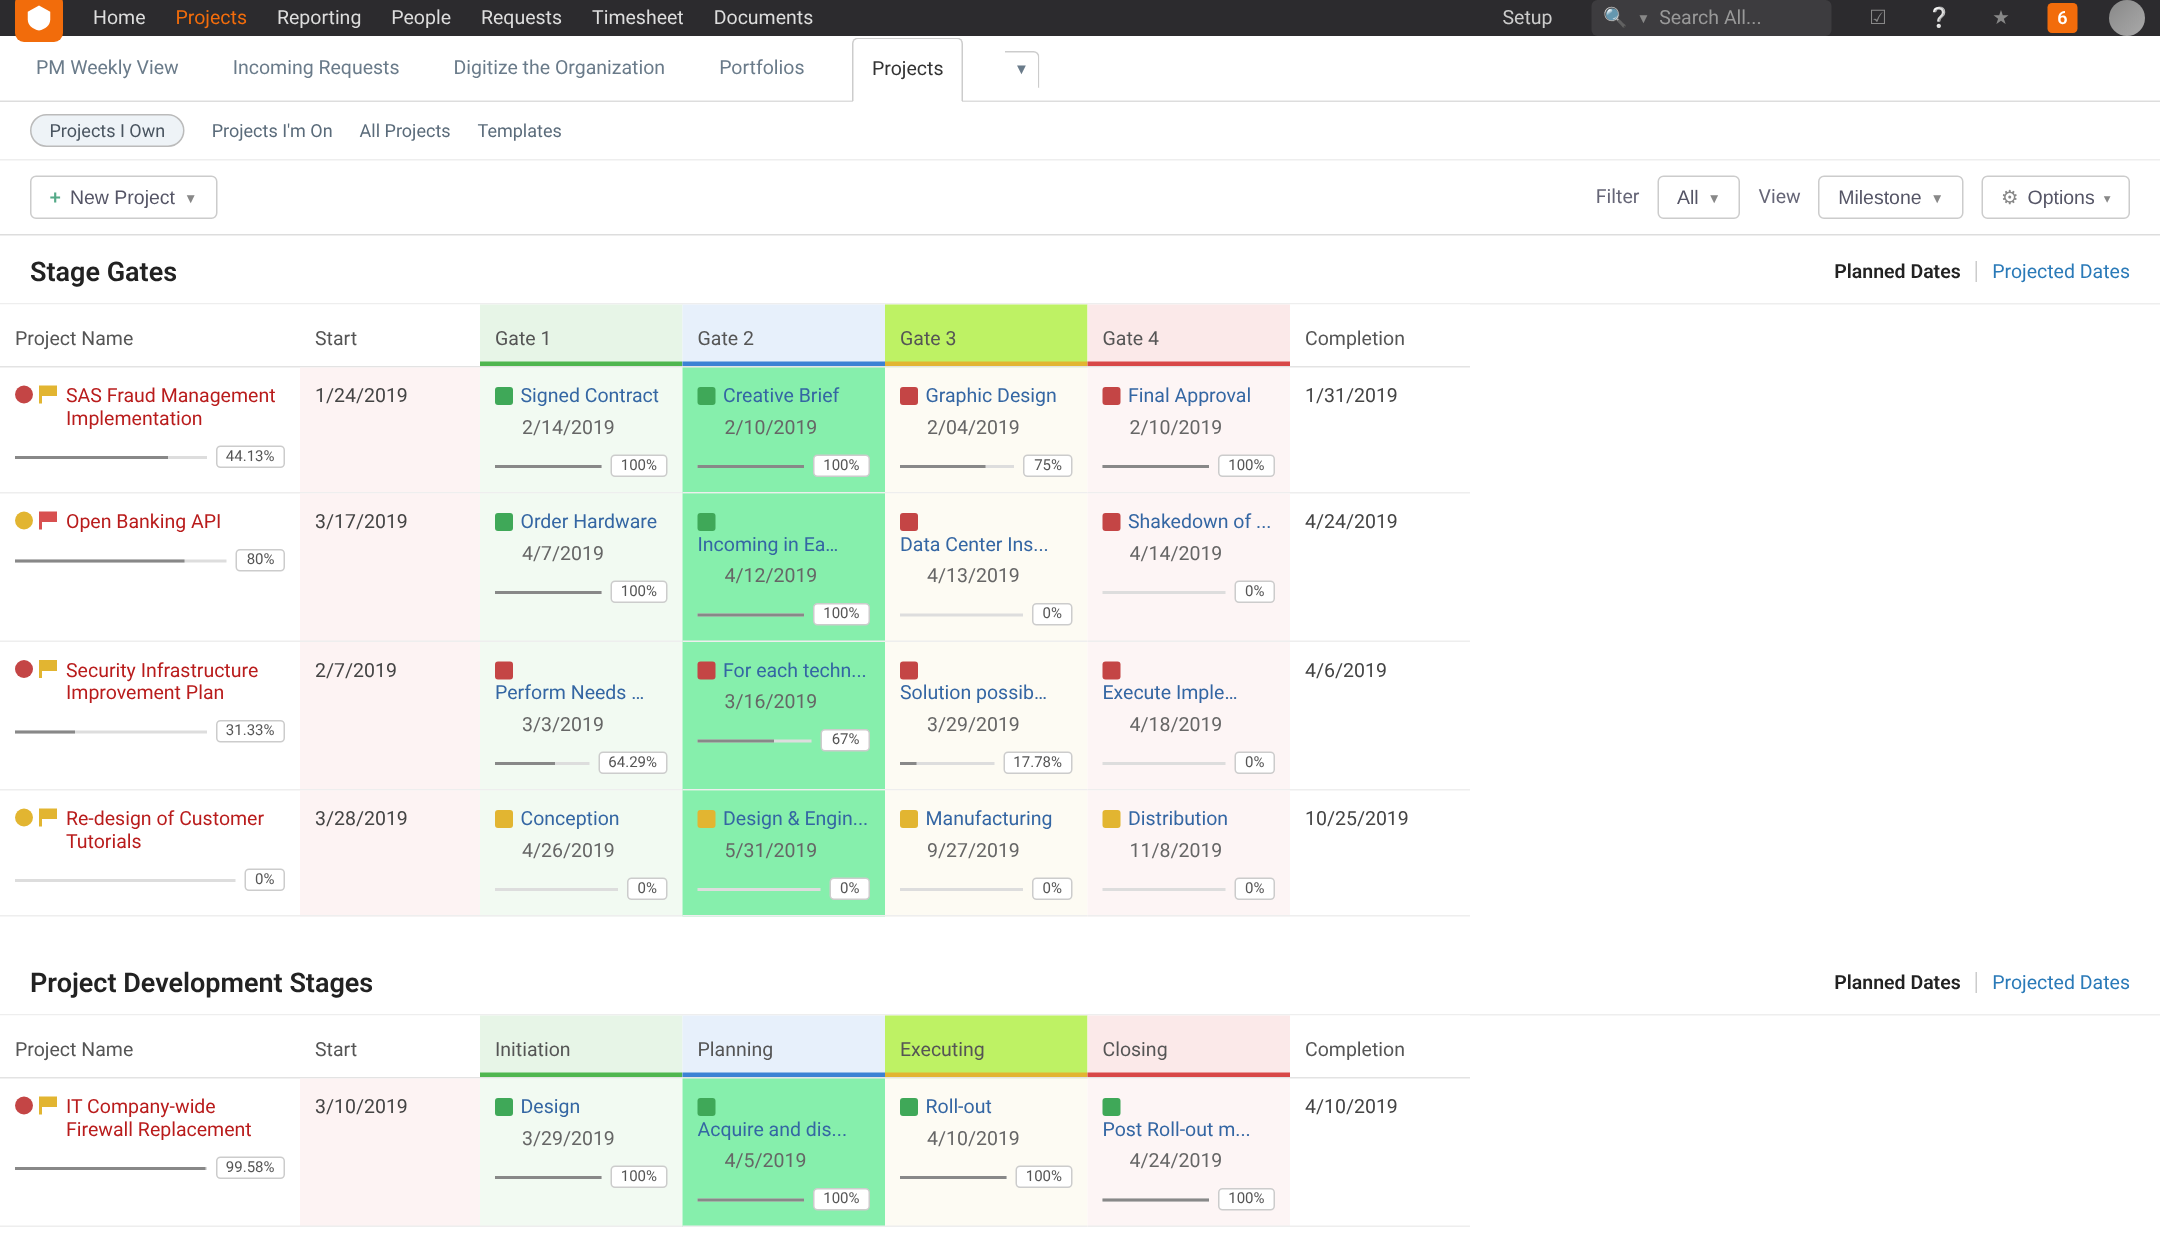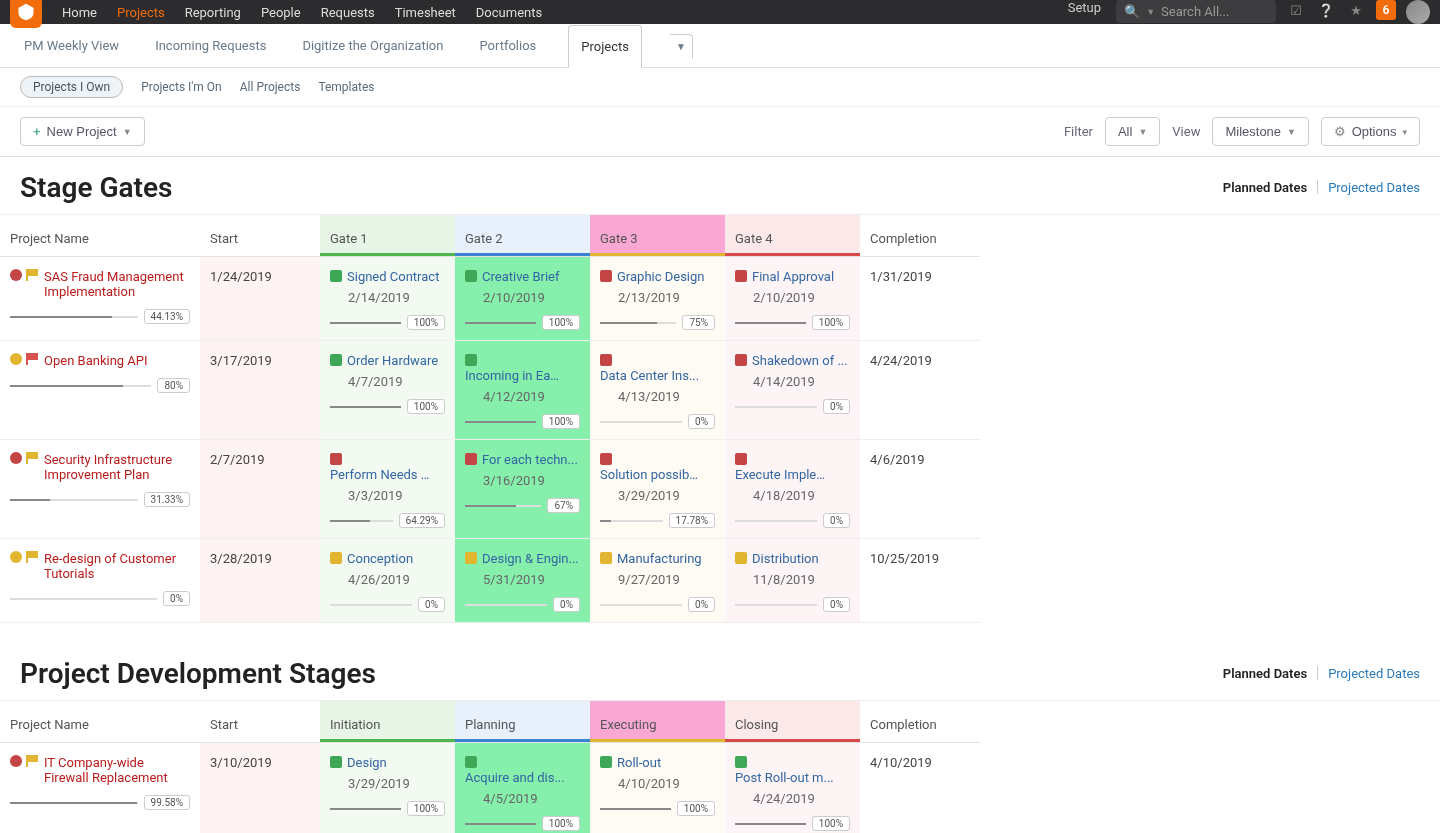--- a/index.html
+++ b/index.html
@@ -3,49 +3,49 @@
 <meta charset="utf-8">
 <style>
 * { box-sizing: border-box; margin: 0; padding: 0; }
 body { font-family: -apple-system, BlinkMacSystemFont, 'Segoe UI', Roboto, Arial, sans-serif; font-size: 13px; color: #333; background: #fff; }
 .topbar { background: #2c2b2e; color: #ccc; height: 24px; display: flex; align-items: center; padding: 0 10px; }
 .logo { width: 32px; height: 32px; background: #f26c0b; border-radius: 6px; margin-right: 20px; display:flex;align-items:center;justify-content:center;}
 .logo svg { width:20px; height:20px; fill:#fff;}
 .topnav { display: flex; gap: 20px; flex: 1; }
 .topnav a { color: #ddd; text-decoration: none; font-size: 13px; }
 .topnav a.active { color: #f26c0b; }
-.top-right { display:flex; align-items:flex-start; gap:10px;}
+.top-right { display:flex; align-items:center; gap:21px;}
 .setup { color:#ccc; margin-right:5px;}
 .search { background:#3d3c3f; border-radius:4px; padding:4px 8px; color:#999; width:160px; display:flex;align-items:center;gap:6px;}
 .icon-box { width:20px; height:20px; display:inline-flex;align-items:center;justify-content:center; color:#888;}
 .badge-n { background:#f26c0b; color:#fff; width:20px;height:20px; border-radius:3px; display:inline-flex;align-items:center;justify-content:center; font-size:12px; font-weight:600;}
 .avatar { width:24px;height:24px;border-radius:50%; background:linear-gradient(135deg,#888,#aaa);}
 .tabs-row { display:flex; align-items:center; padding:0 20px; border-bottom:1px solid #ddd; height:44px; gap:28px;}
 .tabs-row .tab { color:#6a7b8a; font-size:13px; cursor:pointer; padding:0 4px; height:100%; display:flex;align-items:center;}
 .tabs-row .tab.active-tab { border:1px solid #ccc; border-bottom:1px solid #fff; border-radius:4px 4px 0 0; padding:6px 12px; position:relative; top:1px; background:#fff; color:#333;}
 .tab-drop { border:1px solid #ccc; border-left:none; padding:6px 6px; position:relative; top:1px; border-radius:0 4px 0 0; border-bottom:1px solid #fff; background:#fff; color:#6a7b8a; font-size:10px;}
 .subtabs { display:flex; align-items:center; padding:8px 20px; gap:18px; border-bottom:1px solid #eee;}
 .pill { border:1px solid #bbb; border-radius:14px; padding:3px 12px; background:#eef3f7; color:#4a5560; font-size:12px;}
 .sublink { color:#5a6b7a; font-size:12px; }
 .toolbar { display:flex; align-items:center; padding:10px 20px; gap:12px; border-bottom:1px solid #ddd;}
 .btn { border:1px solid #ccc; background:#fff; border-radius:4px; padding:6px 12px; color:#556; font-size:13px; cursor:pointer; display:inline-flex;align-items:center;gap:6px;}
 .spacer { flex:1; }
 .lbl { color:#667; font-size:13px;}
 .section-hdr { display:flex; align-items:center; padding:14px 20px 10px; border-bottom:1px solid #eee;}
-.section-title { font-size:28px; font-weight:600; color:#222; flex:1;}
+.section-title { font-size:18px; font-weight:600; color:#222; flex:1;}
 .date-toggle { display:flex; gap:10px; font-size:13px;}
 .date-toggle .sel { color:#222; font-weight:600;}
 .date-toggle .unsel { color:#2a7ab8;}
 .divider-v { width:1px; height:14px; background:#ccc;}
 .grid { display:grid; grid-template-columns: 200px 120px 135px 135px 135px 135px 120px; }
 .hd { background:#fff; padding:16px 10px 10px; font-size:13px; color:#555; border-bottom:1px solid #e3e3e3;}
 .hd.gate { position:relative; }
 .hd.gate.g1 { background:#e7f5e7;}
 .hd.gate.g2 { background:#e7f0fb;}
-.hd.gate.g3 { background:#f9a8d4;}
+.hd.gate.g3 { background:#bef264;}
 .hd.gate.g4 { background:#fbe9e9;}
 .bar { position:absolute; bottom:0; left:0; right:0; height:3px;}
 .g1 .bar{background:#4fb64f;} .g2 .bar{background:#3b82d4;} .g3 .bar{background:#e2b531;} .g4 .bar{background:#d84848;}
 .cell { padding:12px 10px 10px; border-bottom:1px solid #eee; font-size:13px; color:#444; position:relative;}
 .cell.first { background:#fdf3f3; }
 .cell.g1c { background:#f2faf2;}
 .cell.g2c { background:#86efac;}
 .cell.g3c { background:#fdfbf3;}
 .cell.g4c { background:#fdf5f5;}
 .proj-name { color:#b91c1c; cursor:pointer; display:block; margin-left:34px;}
@@ -178,21 +178,21 @@
             <div class="fill" style="width:100%"></div>
           </div>
           <div class="prog-box">100%</div>
         </div></div>
       <div class="cell g2c"><span class="status-ic grn"></span><a class="gate-link">Creative Brief</a><div class="gate-date">2/10/2019</div><div class="prog-row">
           <div class="prog-bar">
             <div class="fill" style="width:100%"></div>
           </div>
           <div class="prog-box">100%</div>
         </div></div>
-      <div class="cell g3c"><span class="status-ic red"></span><a class="gate-link">Graphic Design</a><div class="gate-date">2/13/2019</div><div class="prog-row">
+      <div class="cell g3c"><span class="status-ic red"></span><a class="gate-link">Graphic Design</a><div class="gate-date">2/04/2019</div><div class="prog-row">
           <div class="prog-bar">
             <div class="fill" style="width:75%"></div>
           </div>
           <div class="prog-box">75%</div>
         </div></div>
       <div class="cell g4c"><span class="status-ic red"></span><a class="gate-link">Final Approval</a><div class="gate-date">2/10/2019</div><div class="prog-row">
           <div class="prog-bar">
             <div class="fill" style="width:100%"></div>
           </div>
           <div class="prog-box">100%</div>

